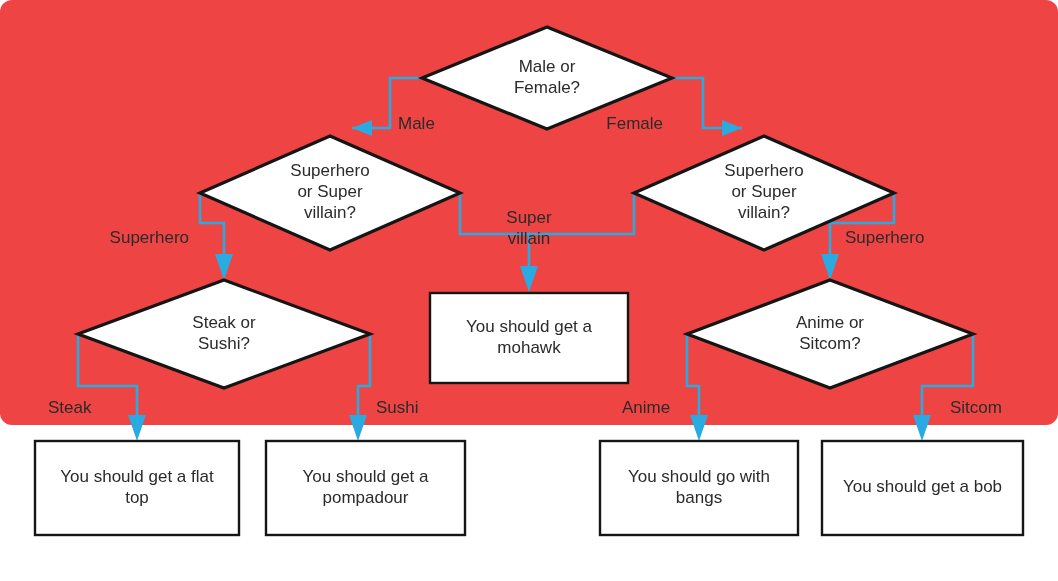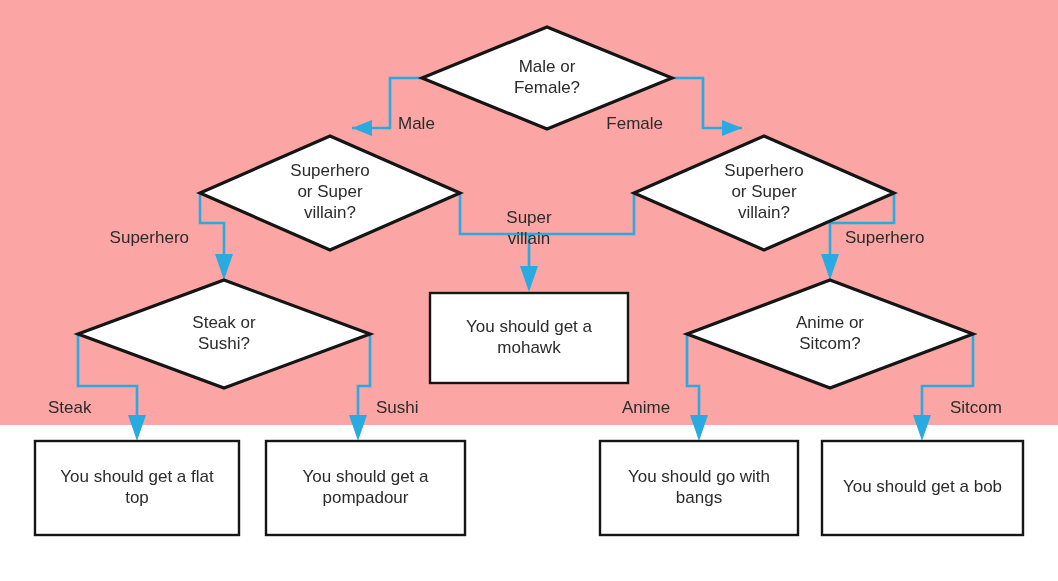--- a/index.html
+++ b/index.html
@@ -10,21 +10,22 @@
   body {
     width: 1058px;
     height: 581px;
     font-family: "Liberation Sans", sans-serif;
     overflow: hidden;
   }
   #flowchart-root {
     position: relative;
     width: 1058px;
     height: 425px;
-    background: #fca5a5;
+    background: #ef4444;
+    border-radius: 12px;
   }
   svg.chart-canvas {
     display: block;
     width: 1058px;
     height: 581px;
   }
   .node-shape {
     fill: #ffffff;
     stroke: #151515;
     stroke-width: 3.2;

